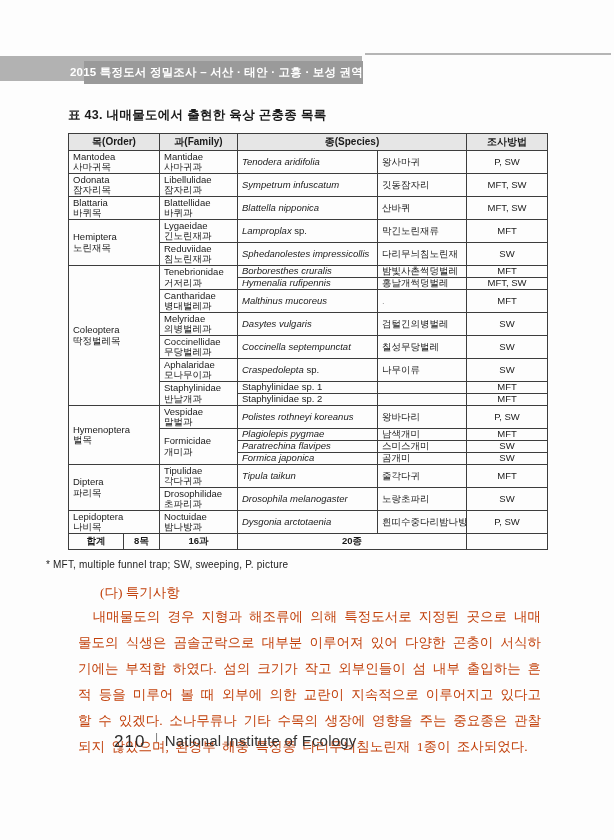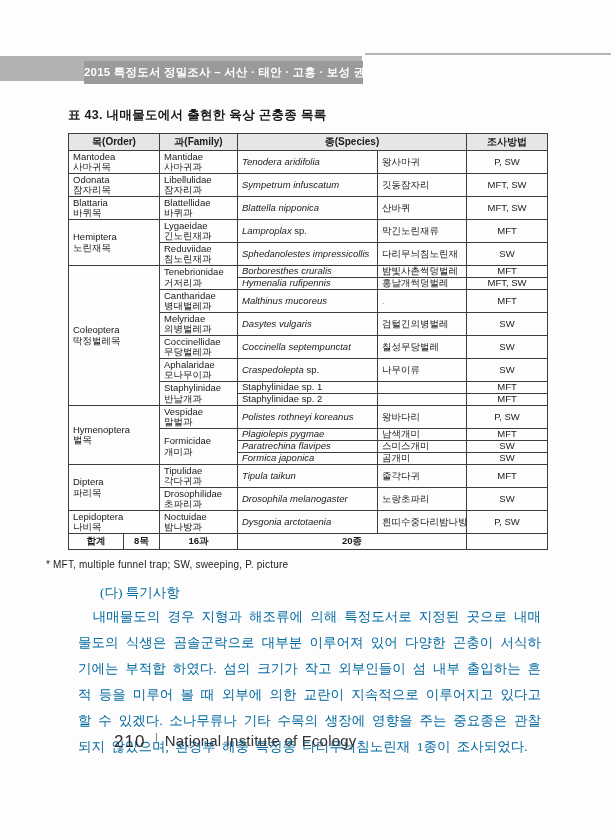--- a/index.html
+++ b/index.html
@@ -1,21 +1,21 @@
 <!DOCTYPE html>
 <html style="--header-bar: #b2b2b2; --header-tab: #9a9a9a; --table-header-bg: #e6e6e6;"><head>
 <meta charset="utf-8">
 <style>
   html,body{margin:0;padding:0;background:#ffffff;}
   .page{position:relative;width:614px;height:840px;background:#fdfdfd;overflow:hidden;
         font-family:"Liberation Sans",sans-serif;color:#1a1a1a;}
   
   .header-bar{position:absolute;left:0;top:56px;width:362px;height:25px;background:var(--header-bar,#b2b2b2);}
   .header-tab{position:absolute;left:84px;top:61px;width:279px;height:23px;background:var(--header-tab,#9a9a9a);
-              display:flex;align-items:center;justify-content:flex-start;}
+              display:flex;align-items:center;justify-content:flex-end;}
   .header-tab span{color:#ffffff;font-size:11.5px;font-weight:bold;letter-spacing:0.2px;white-space:nowrap;}
   .header-line{position:absolute;left:365px;top:53px;width:246px;height:2px;background:#b5b5b5;}
   
   .table-title{position:absolute;left:68px;top:107px;font-size:12.5px;font-weight:bold;letter-spacing:0.3px;}
   
   table.species{position:absolute;left:68px;top:133px;width:479px;border-collapse:collapse;
                 font-size:9.5px;line-height:10.5px;table-layout:fixed;}
   table.species,table.species td{border:1px solid #3d3d3d;}
   table.species{border:1px solid #737373;}
   table.species td{padding:0 4px;vertical-align:middle;overflow:hidden;white-space:nowrap;}
@@ -26,21 +26,21 @@
   td.c-sci{text-align:left;padding-left:8px;}
   td.c-sci .it{font-style:italic;}
   td.c-kor{text-align:left;padding-left:5px;}
   td.c-kor.dot{color:#999;}
   td.c-method{text-align:center;}
   tfoot td{font-weight:bold;text-align:center;height:15px;border-top:2px solid #1f1f1f;}
   
   .footnote{position:absolute;left:46px;top:559px;font-size:10px;letter-spacing:0.2px;color:#222;}
   
   .section{position:absolute;left:78px;top:584px;width:463px;
-           font-family:"Liberation Serif",serif;font-size:13.5px;color:#0369a1;}
+           font-family:"Liberation Serif",serif;font-size:13.5px;color:#c2410c;}
   .section-heading{margin:0 0 2px 22px;font-size:13.5px;}
   .para{margin:0;text-align:justify;text-indent:1.1em;line-height:26px;word-spacing:3px;}
   .para.second{font-size:12.6px;word-spacing:1.5px;}
   
   .footer{position:absolute;left:78px;top:732px;display:flex;align-items:flex-start;color:#2b2b2b;margin-left:36px;}
   .footer .pagenum{font-size:17px;letter-spacing:1px;}
   .footer .sep{font-size:9px;margin:0 7px 0 10px;color:#555;}
   .footer .org{font-size:15px;letter-spacing:0.2px;color:#333;}
 </style>
 </head>

